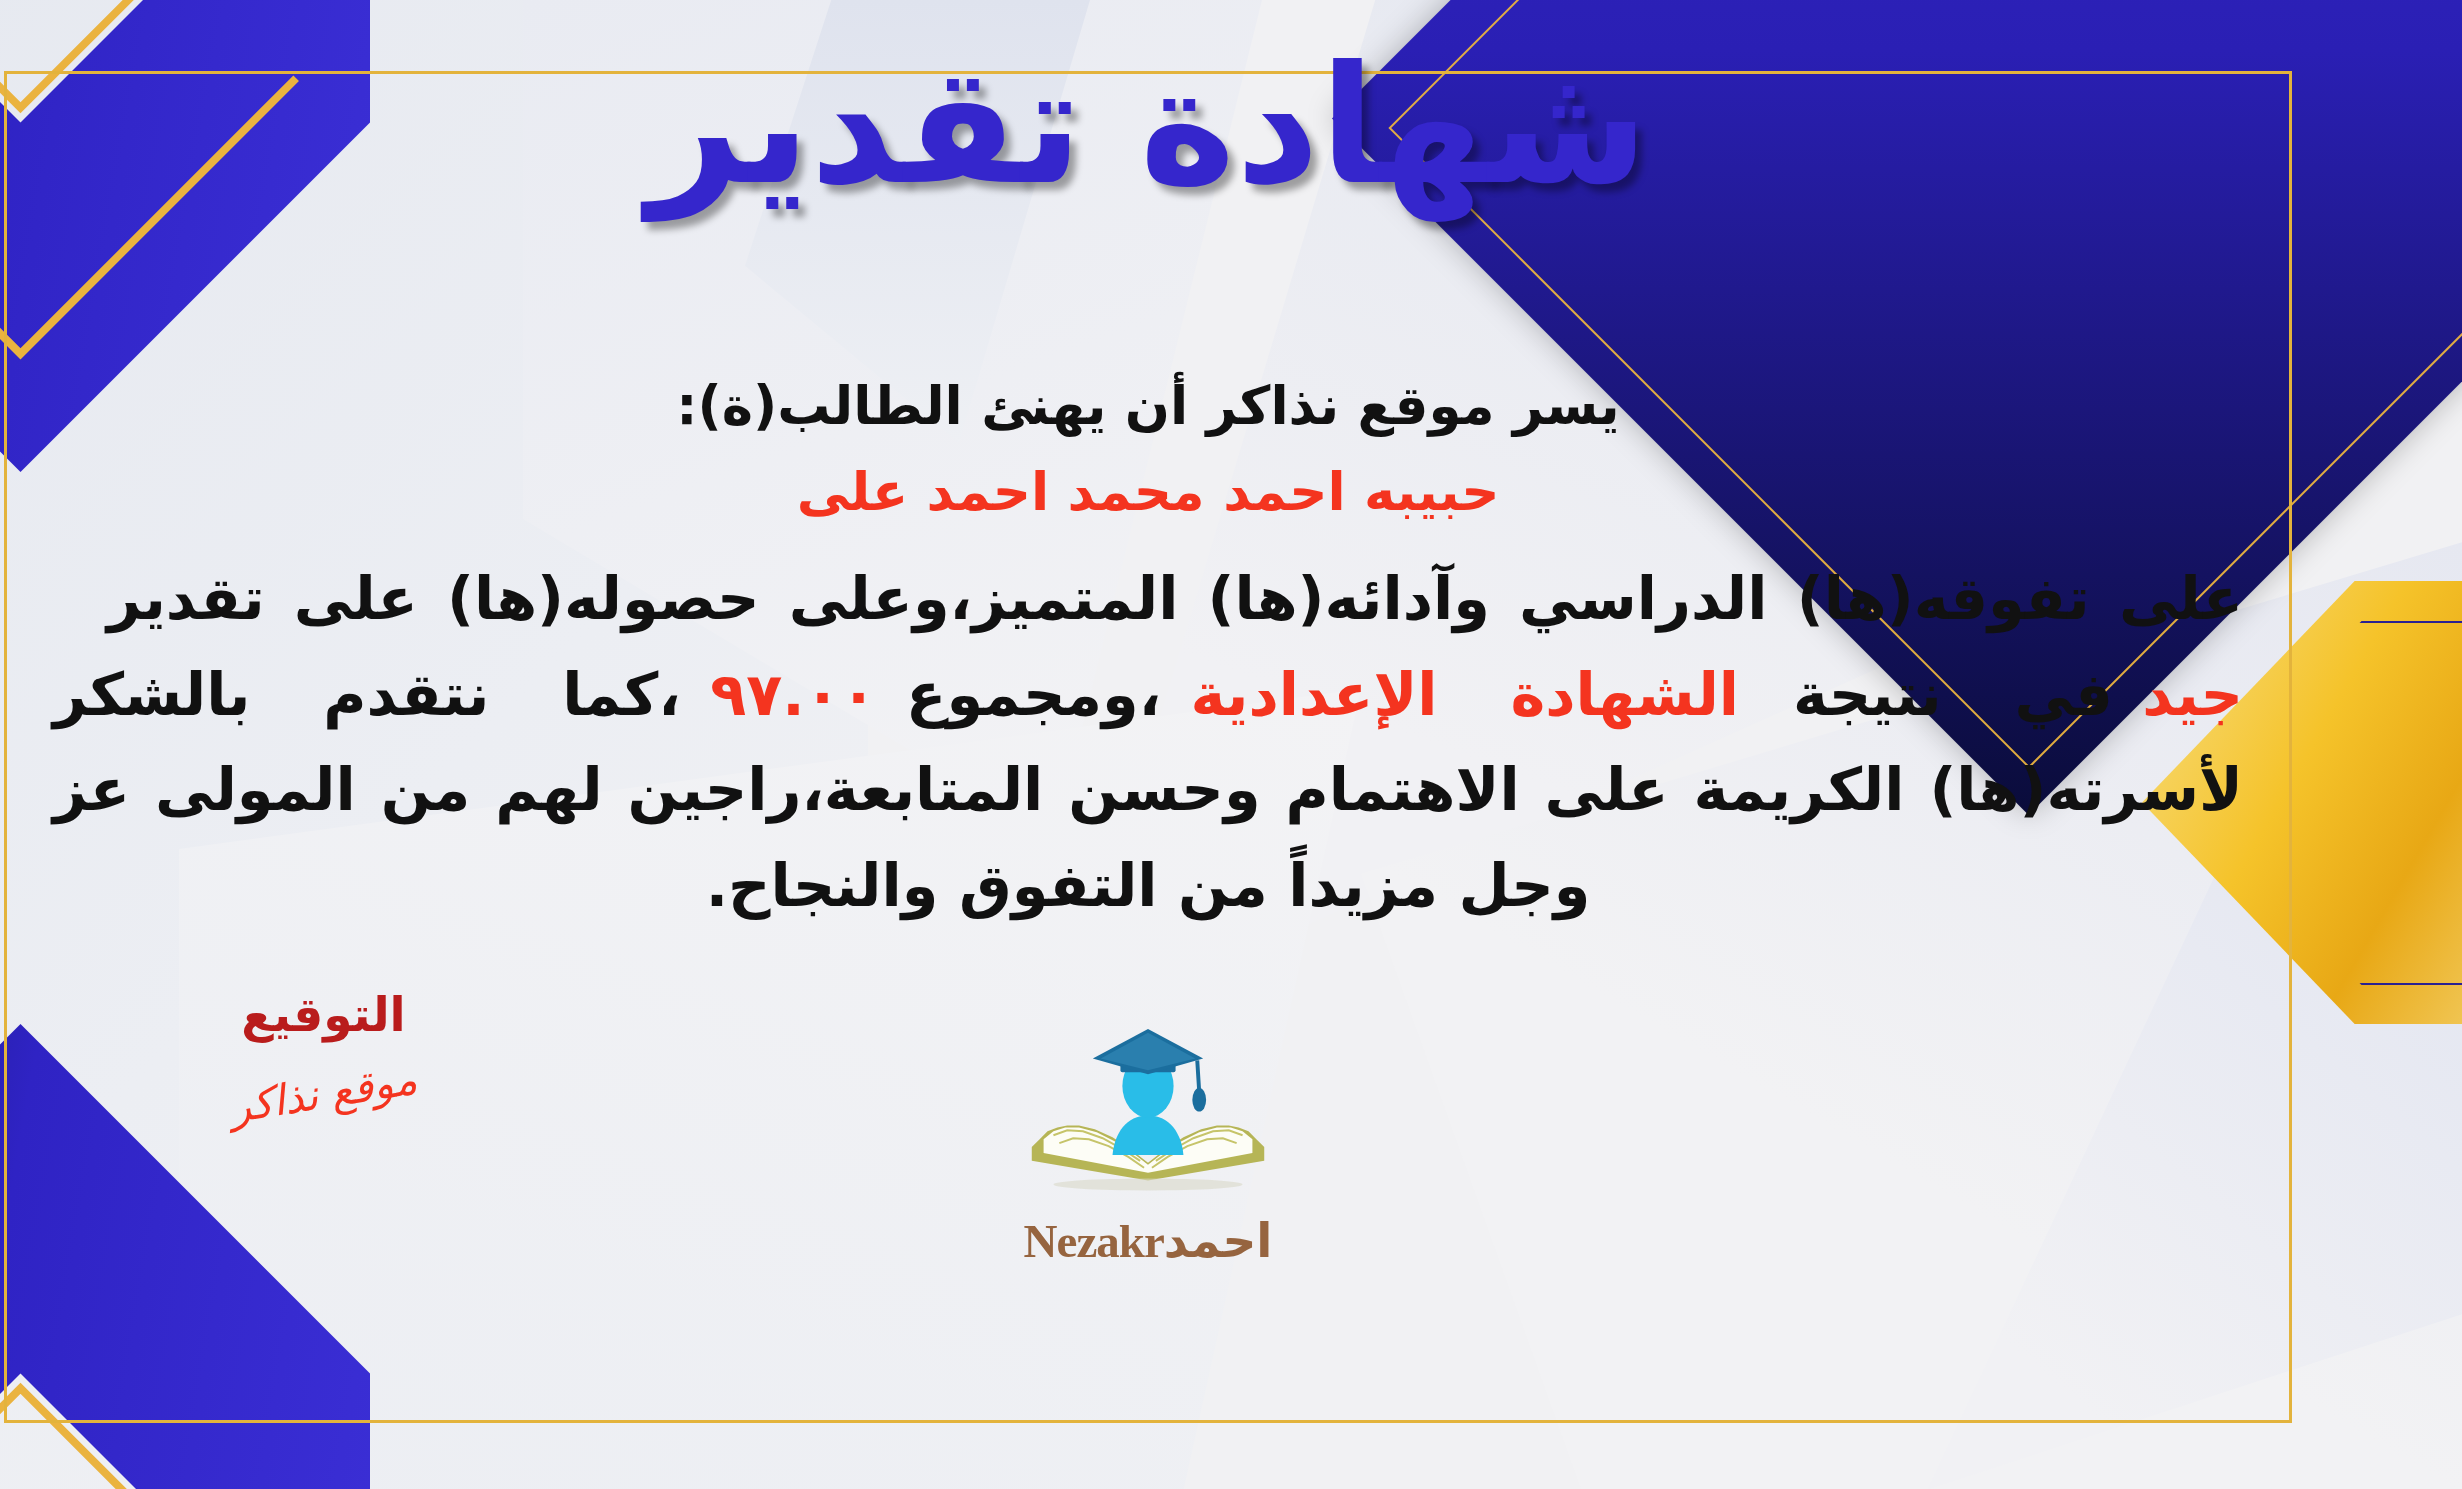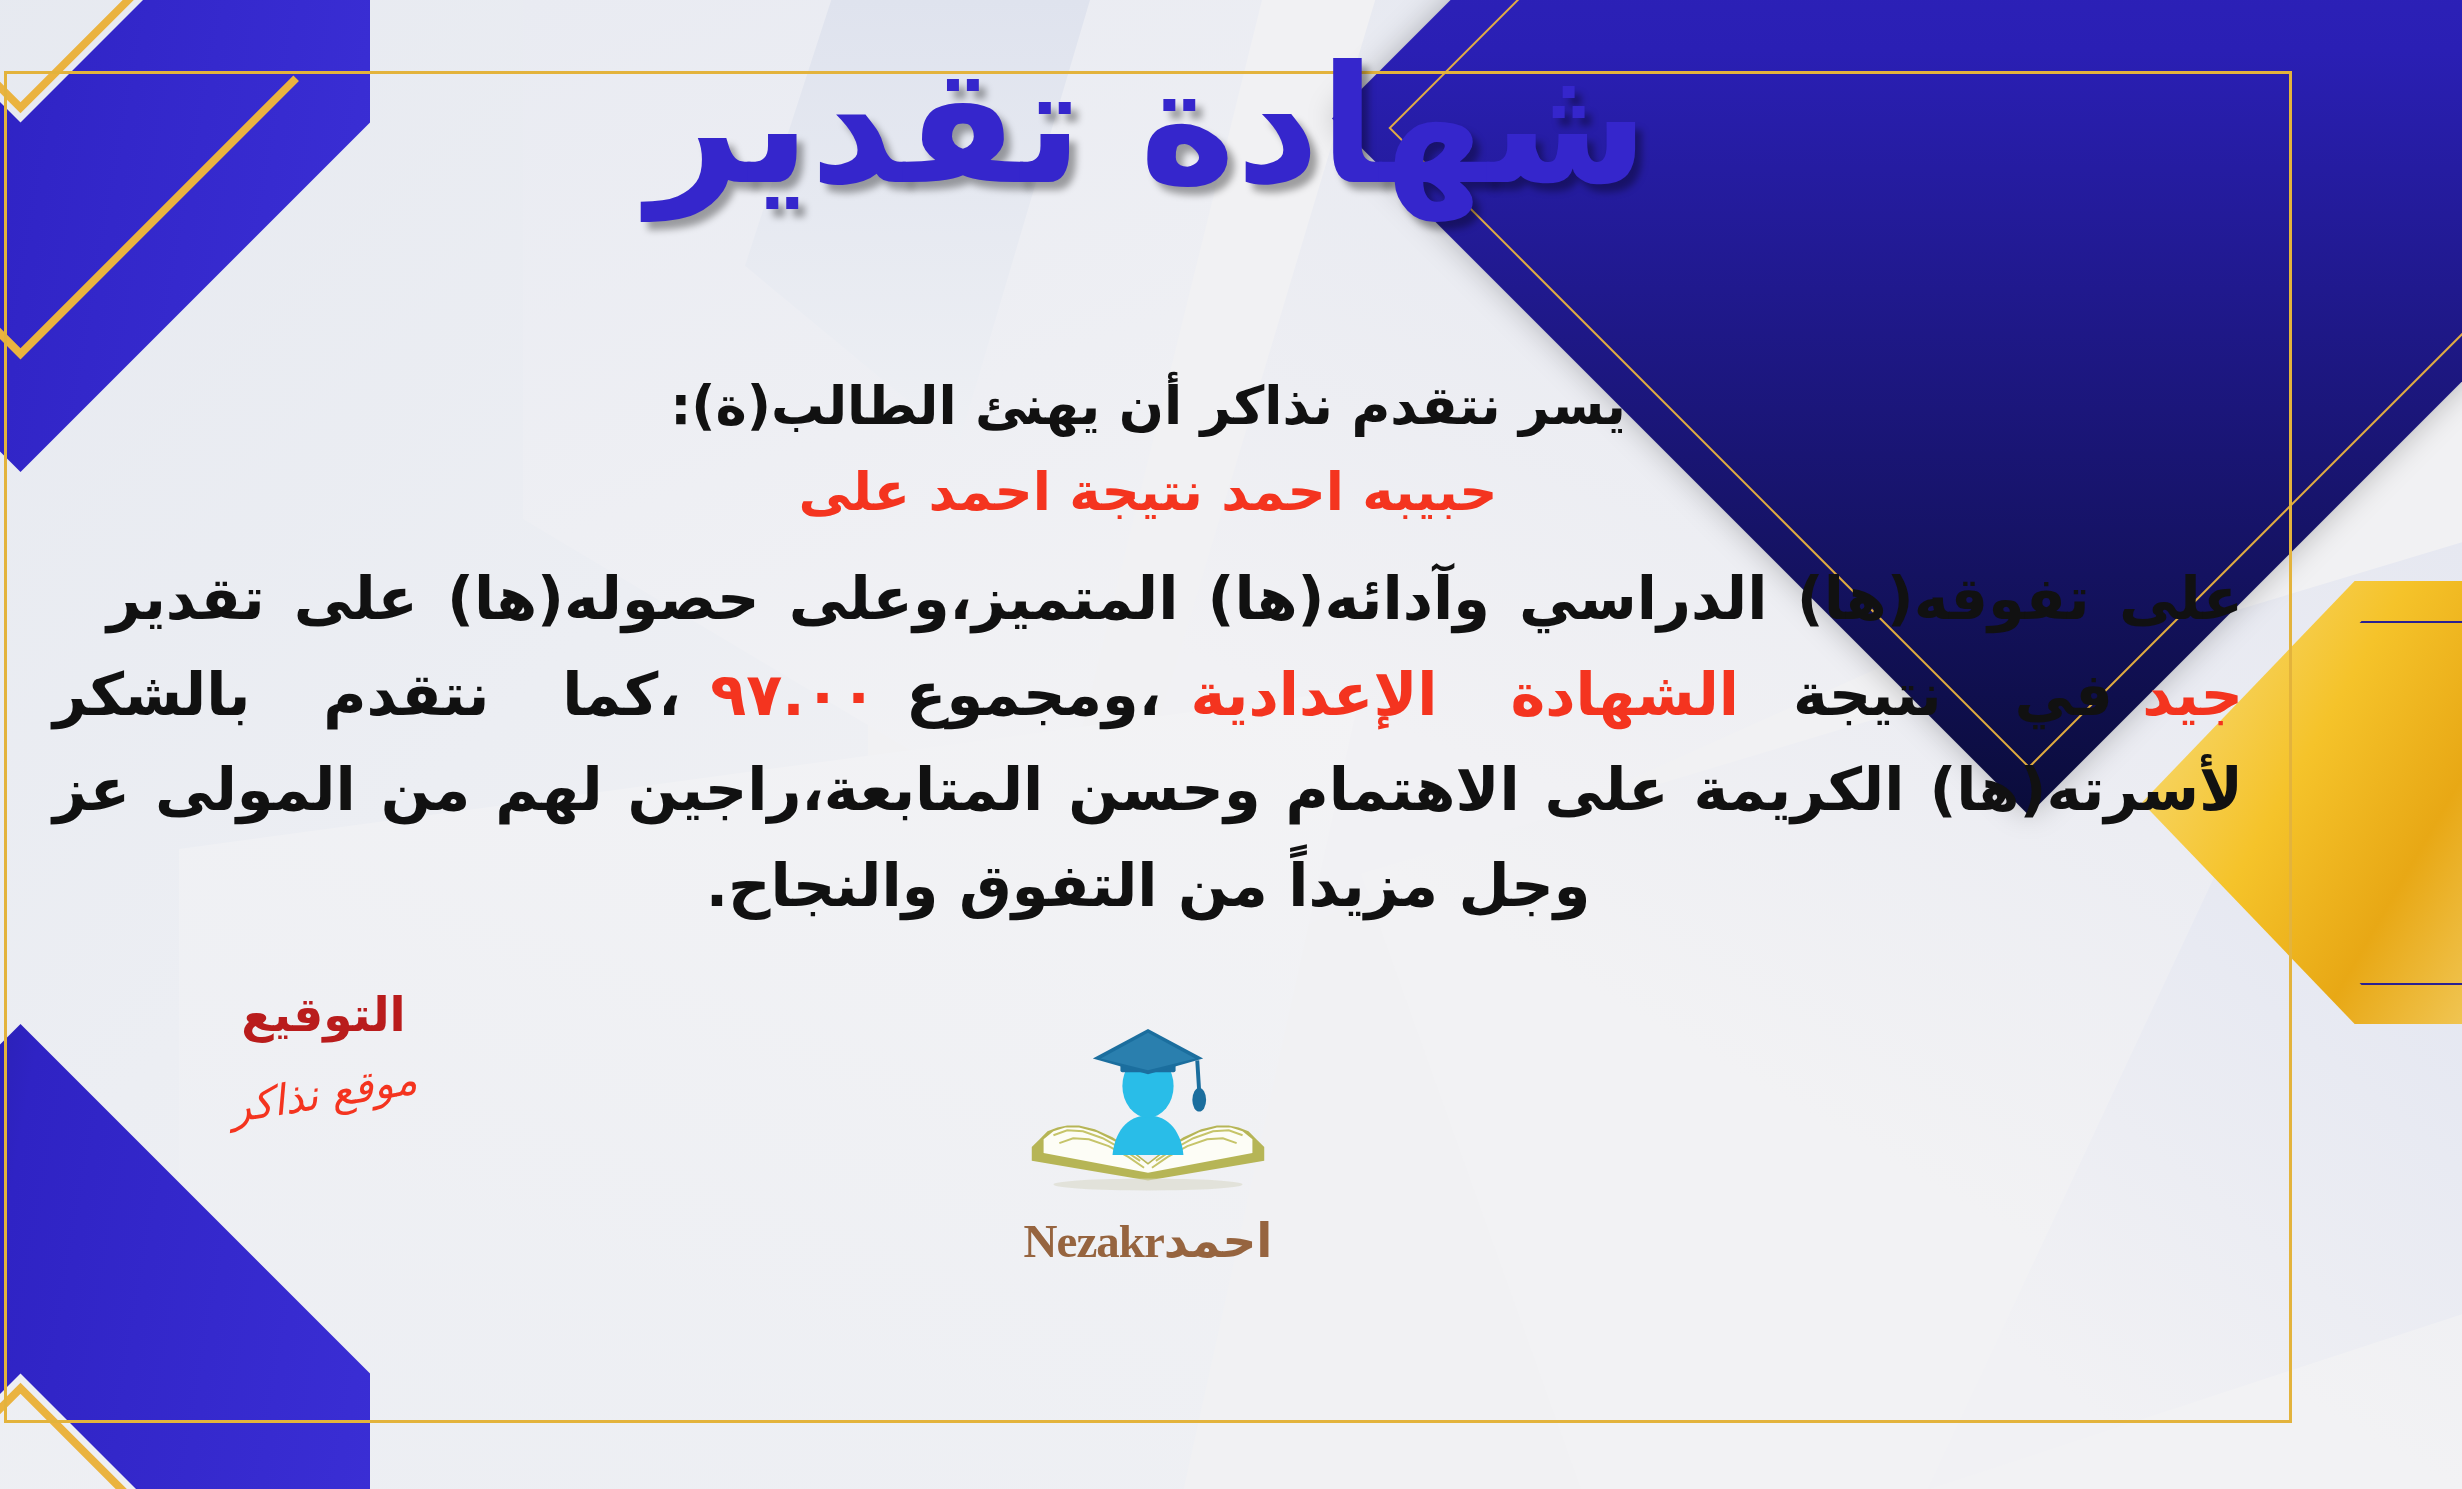--- a/index.html
+++ b/index.html
@@ -252,23 +252,23 @@
   </div>
 
   <div class="gold-border"></div>
 
   <div class="content">
 
     <div class="title">شهادة تقدير</div>
 
     <div class="body-block">
 
-      <div class="line line1">يسر نتقدم نذاكر أن يهنئ الطالب(ة):</div>
-
-      <div class="name">حبيبه احمد نتيجة احمد على</div>
+      <div class="line line1">يسر موقع نذاكر أن يهنئ الطالب(ة):</div>
+
+      <div class="name">حبيبه احمد محمد احمد على</div>
 
       <div class="para">
         <span>على تفوقه(ها) الدراسي وآدائه(ها) المتميز،وعلى حصوله(ها) على تقدير</span><span class="sp"></span><span class="hl">جيد</span><span class="sp-sm"></span><span>في نتيجة</span><span class="sp"></span><span class="hl">الشهادة الإعدادية</span><span class="sp-sm"></span><span>،ومجموع</span><span class="sp-sm"></span><span class="hl">٩٧.٠٠</span><span class="sp-sm"></span><span>،كما نتقدم بالشكر لأسرته(ها) الكريمة على الاهتمام وحسن المتابعة،راجين لهم من المولى عز وجل مزيداً من التفوق والنجاح.</span>
       </div>
     </div>
 
     <div class="sig-wrap">
       <div class="sig-label">التوقيع</div>
       <div class="sig-mark">موقع نذاكر</div>
     </div>

